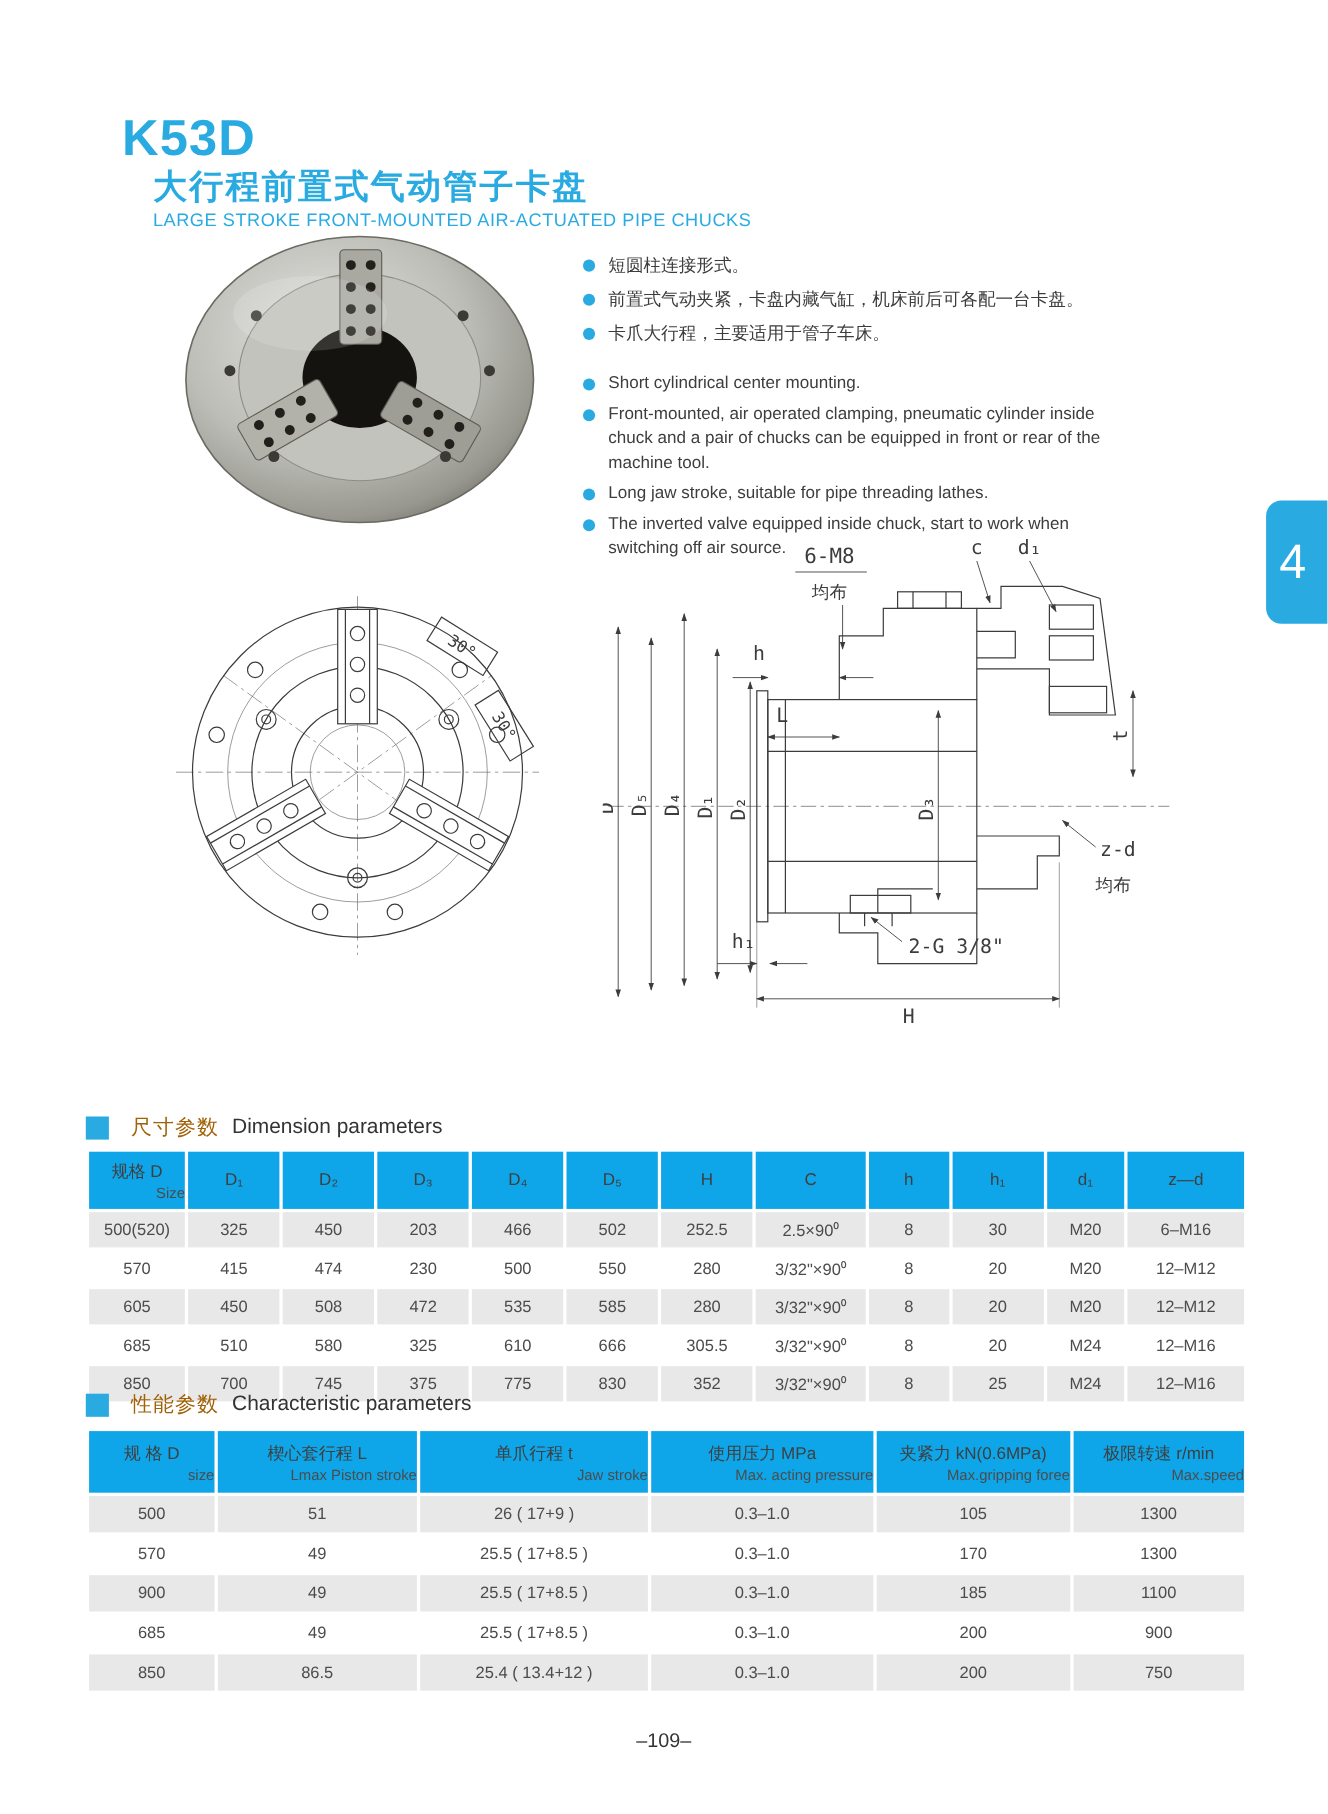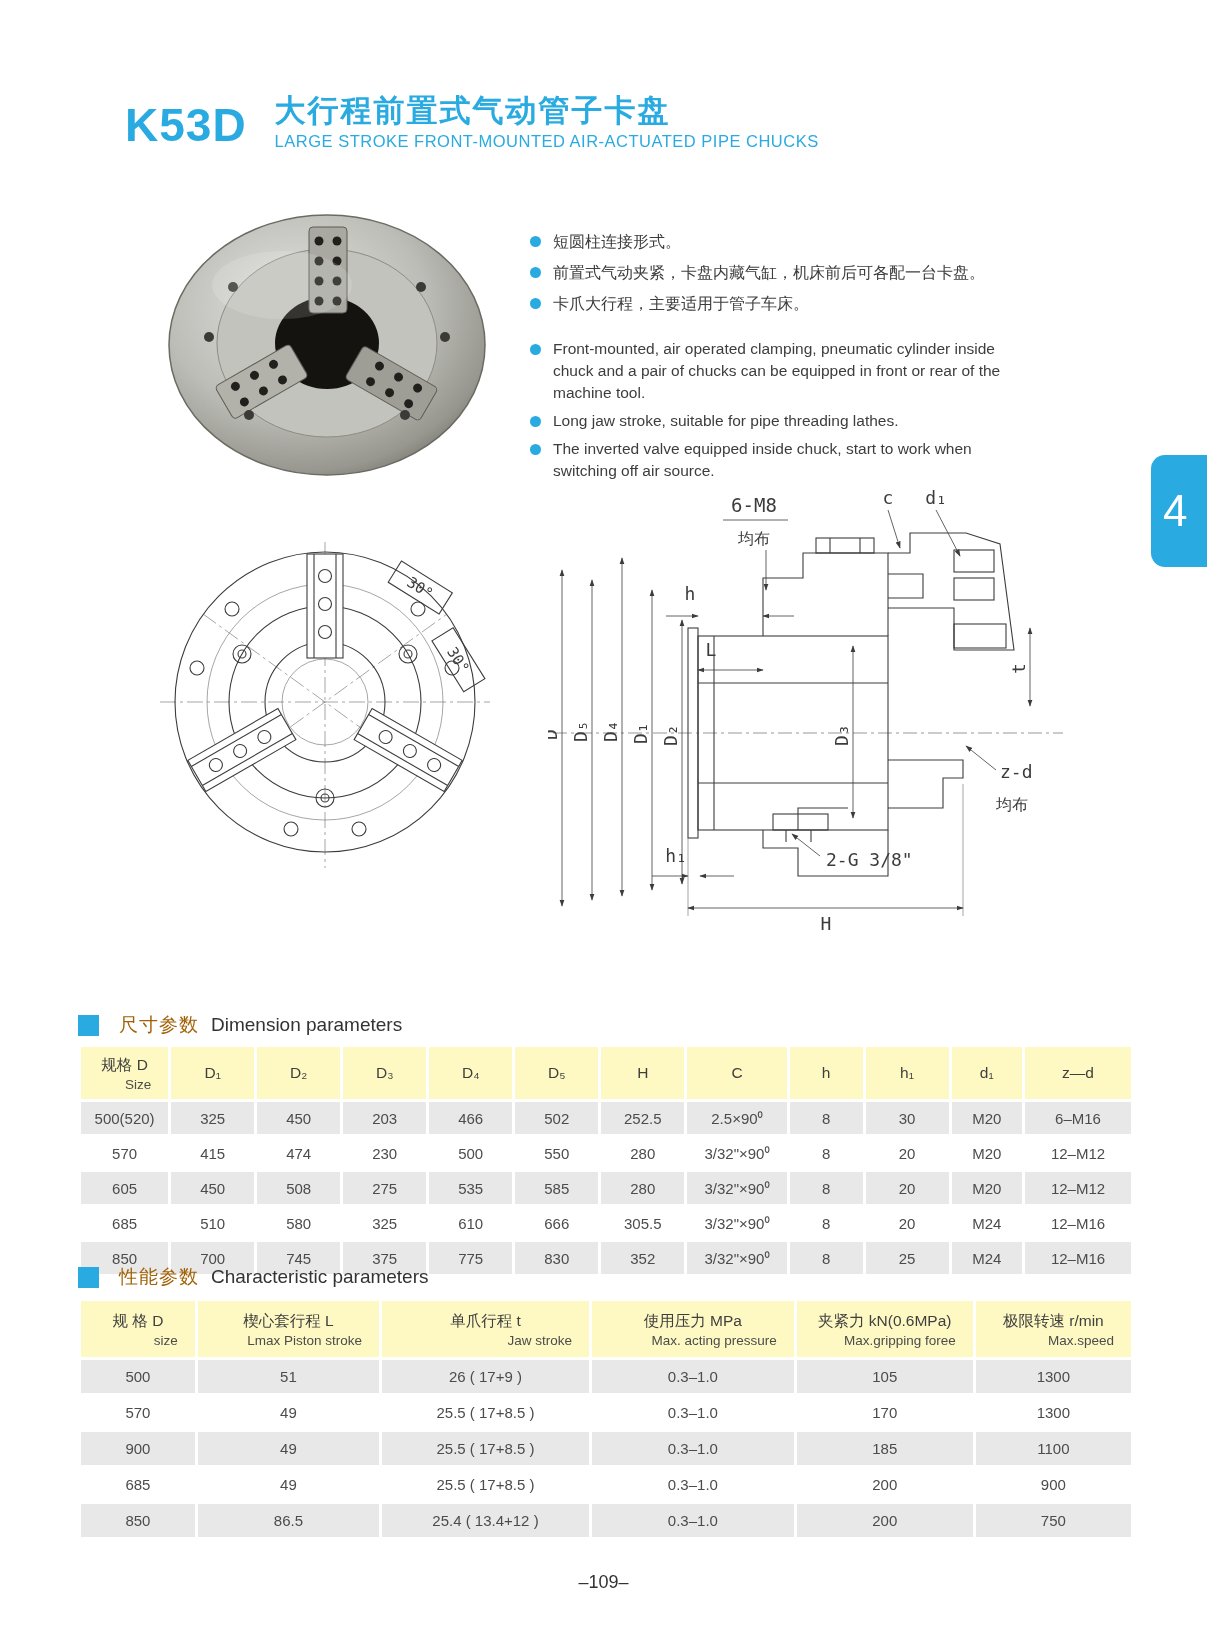--- a/index.html
+++ b/index.html
@@ -1,20 +1,20 @@
 <!DOCTYPE html>
 <html><head>
 <meta charset="utf-8">
 <style>
   html,body{margin:0;padding:0;background:#ffffff;}
   .page{position:relative;width:1207px;height:1649px;background:#fff;overflow:hidden;
         font-family:"Liberation Sans",sans-serif;color:#4a4a4a;}
 
   
-  .hdr{position:absolute;left:125px;top:92px;display:flex;align-items:flex-start;}
+  .hdr{position:absolute;left:111px;top:92px;display:flex;align-items:flex-start;flex-direction:column;}
   .model{color:#29ABE2;font-size:46px;font-weight:bold;letter-spacing:1px;line-height:1.1;margin-top:8px;}
   .titles{margin-left:28px;}
   .title-cn{color:#29ABE2;font-size:31px;font-weight:bold;letter-spacing:2px;line-height:1.2;}
   .title-en{color:#29ABE2;font-size:16.5px;letter-spacing:.5px;margin-top:3px;}
 
   
   .features{position:absolute;left:530px;top:230px;width:486px;}
   ul.feat{list-style:none;margin:0;padding:0;}
   ul.feat li{display:flex;margin-bottom:6px;}
   ul.feat .dot{flex:0 0 11px;width:11px;height:11px;border-radius:50%;background:#29ABE2;margin:6px 12px 0 0;}
@@ -42,21 +42,21 @@
   .sec-title .sq{width:21px;height:21px;background:#29ABE2;margin-right:20px;}
   .sec-title .cn{font-size:19px;color:#a16207;letter-spacing:1px;}
   .sec-title .en{font-size:19px;color:#333;margin-left:12px;}
   #dim-title{top:1012px;} #char-title{top:1264px;}
 
   
   table{position:absolute;left:78px;border-collapse:separate;border-spacing:3px;width:1056px;
         table-layout:fixed;}
   #dim-table{top:1044px;} #char-table{top:1298px;}
   th,td{text-align:center;vertical-align:middle;font-weight:normal;}
-  th{background:#fef9c3;color:#3f3f3f;font-size:15.5px;height:48px;padding:2px 17px;}
+  th{background:#0ea5e9;color:#3f3f3f;font-size:15.5px;height:48px;padding:2px 0;}
   th div:nth-child(2){font-size:13.5px;color:#4c4c4c;margin-top:1px;text-align:right;}
   td{font-size:15px;color:#4c4c4c;height:30px;padding:1px 0;}
   tbody tr:nth-child(odd) td{background:#e8e8e8;}
   tbody tr:nth-child(even) td{background:#ffffff;}
   #char-table th{height:52px;}
   #char-table td{height:31px;}
 
   
   .footer-line{position:absolute;left:0;top:1537px;width:1207px;text-align:center;font-size:17px;color:#333;}
   .footer-line .cn{margin-right:26px;letter-spacing:1px;}
@@ -142,20 +142,24 @@
           <span>前置式气动夹紧，卡盘内藏气缸，机床前后可各配一台卡盘。</span>
         </li>
         <li>
           <span class="dot"></span>
           <span>卡爪大行程，主要适用于管子车床。</span>
         </li>
       </ul>
     <ul class="feat en">
         <li>
           <span class="dot"></span>
+          <span>Short cylindrical center mounting.</span>
+        </li>
+        <li>
+          <span class="dot"></span>
           <span>Front-mounted, air operated clamping, pneumatic cylinder inside chuck and a pair of chucks can be equipped in front or rear of the machine tool.</span>
         </li>
         <li>
           <span class="dot"></span>
           <span>Long jaw stroke, suitable for pipe threading lathes.</span>
         </li>
         <li>
           <span class="dot"></span>
           <span>The inverted valve equipped inside chuck, start to work when switching off air source.</span>
         </li>
@@ -419,21 +423,21 @@
           <td>3/32"×90⁰</td>
           <td>8</td>
           <td>20</td>
           <td>M20</td>
           <td>12–M12</td>
         </tr>
         <tr>
           <td>605</td>
           <td>450</td>
           <td>508</td>
-          <td>275</td>
+          <td>472</td>
           <td>535</td>
           <td>585</td>
           <td>280</td>
           <td>3/32"×90⁰</td>
           <td>8</td>
           <td>20</td>
           <td>M20</td>
           <td>12–M12</td>
         </tr>
         <tr>

